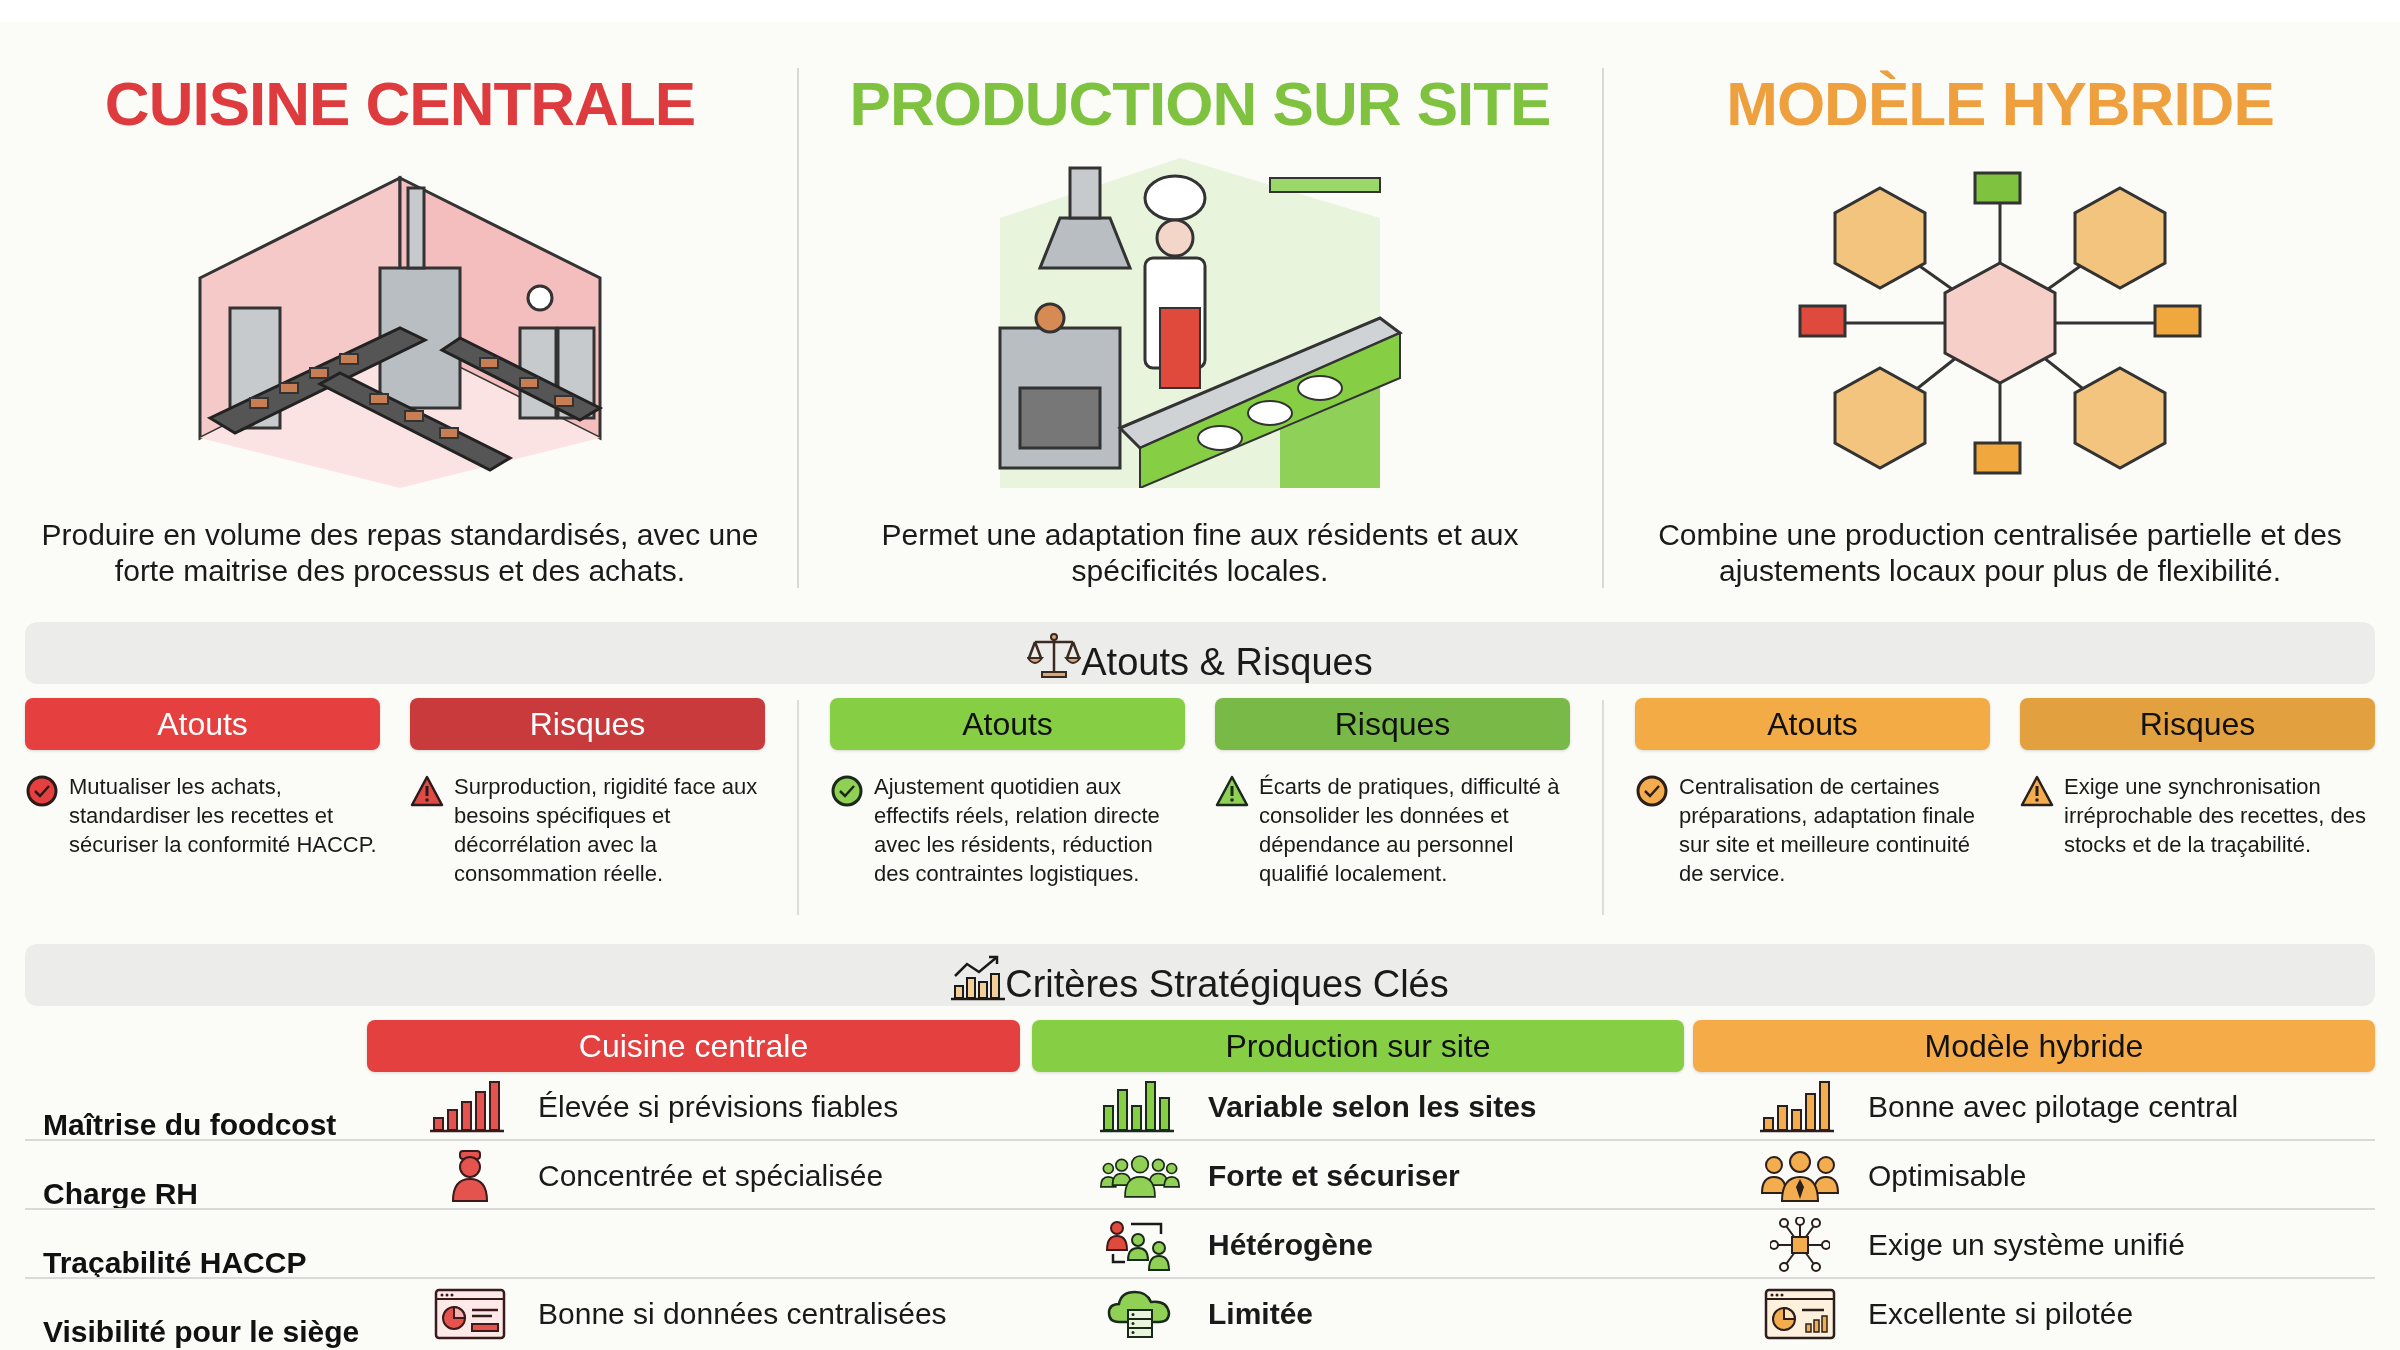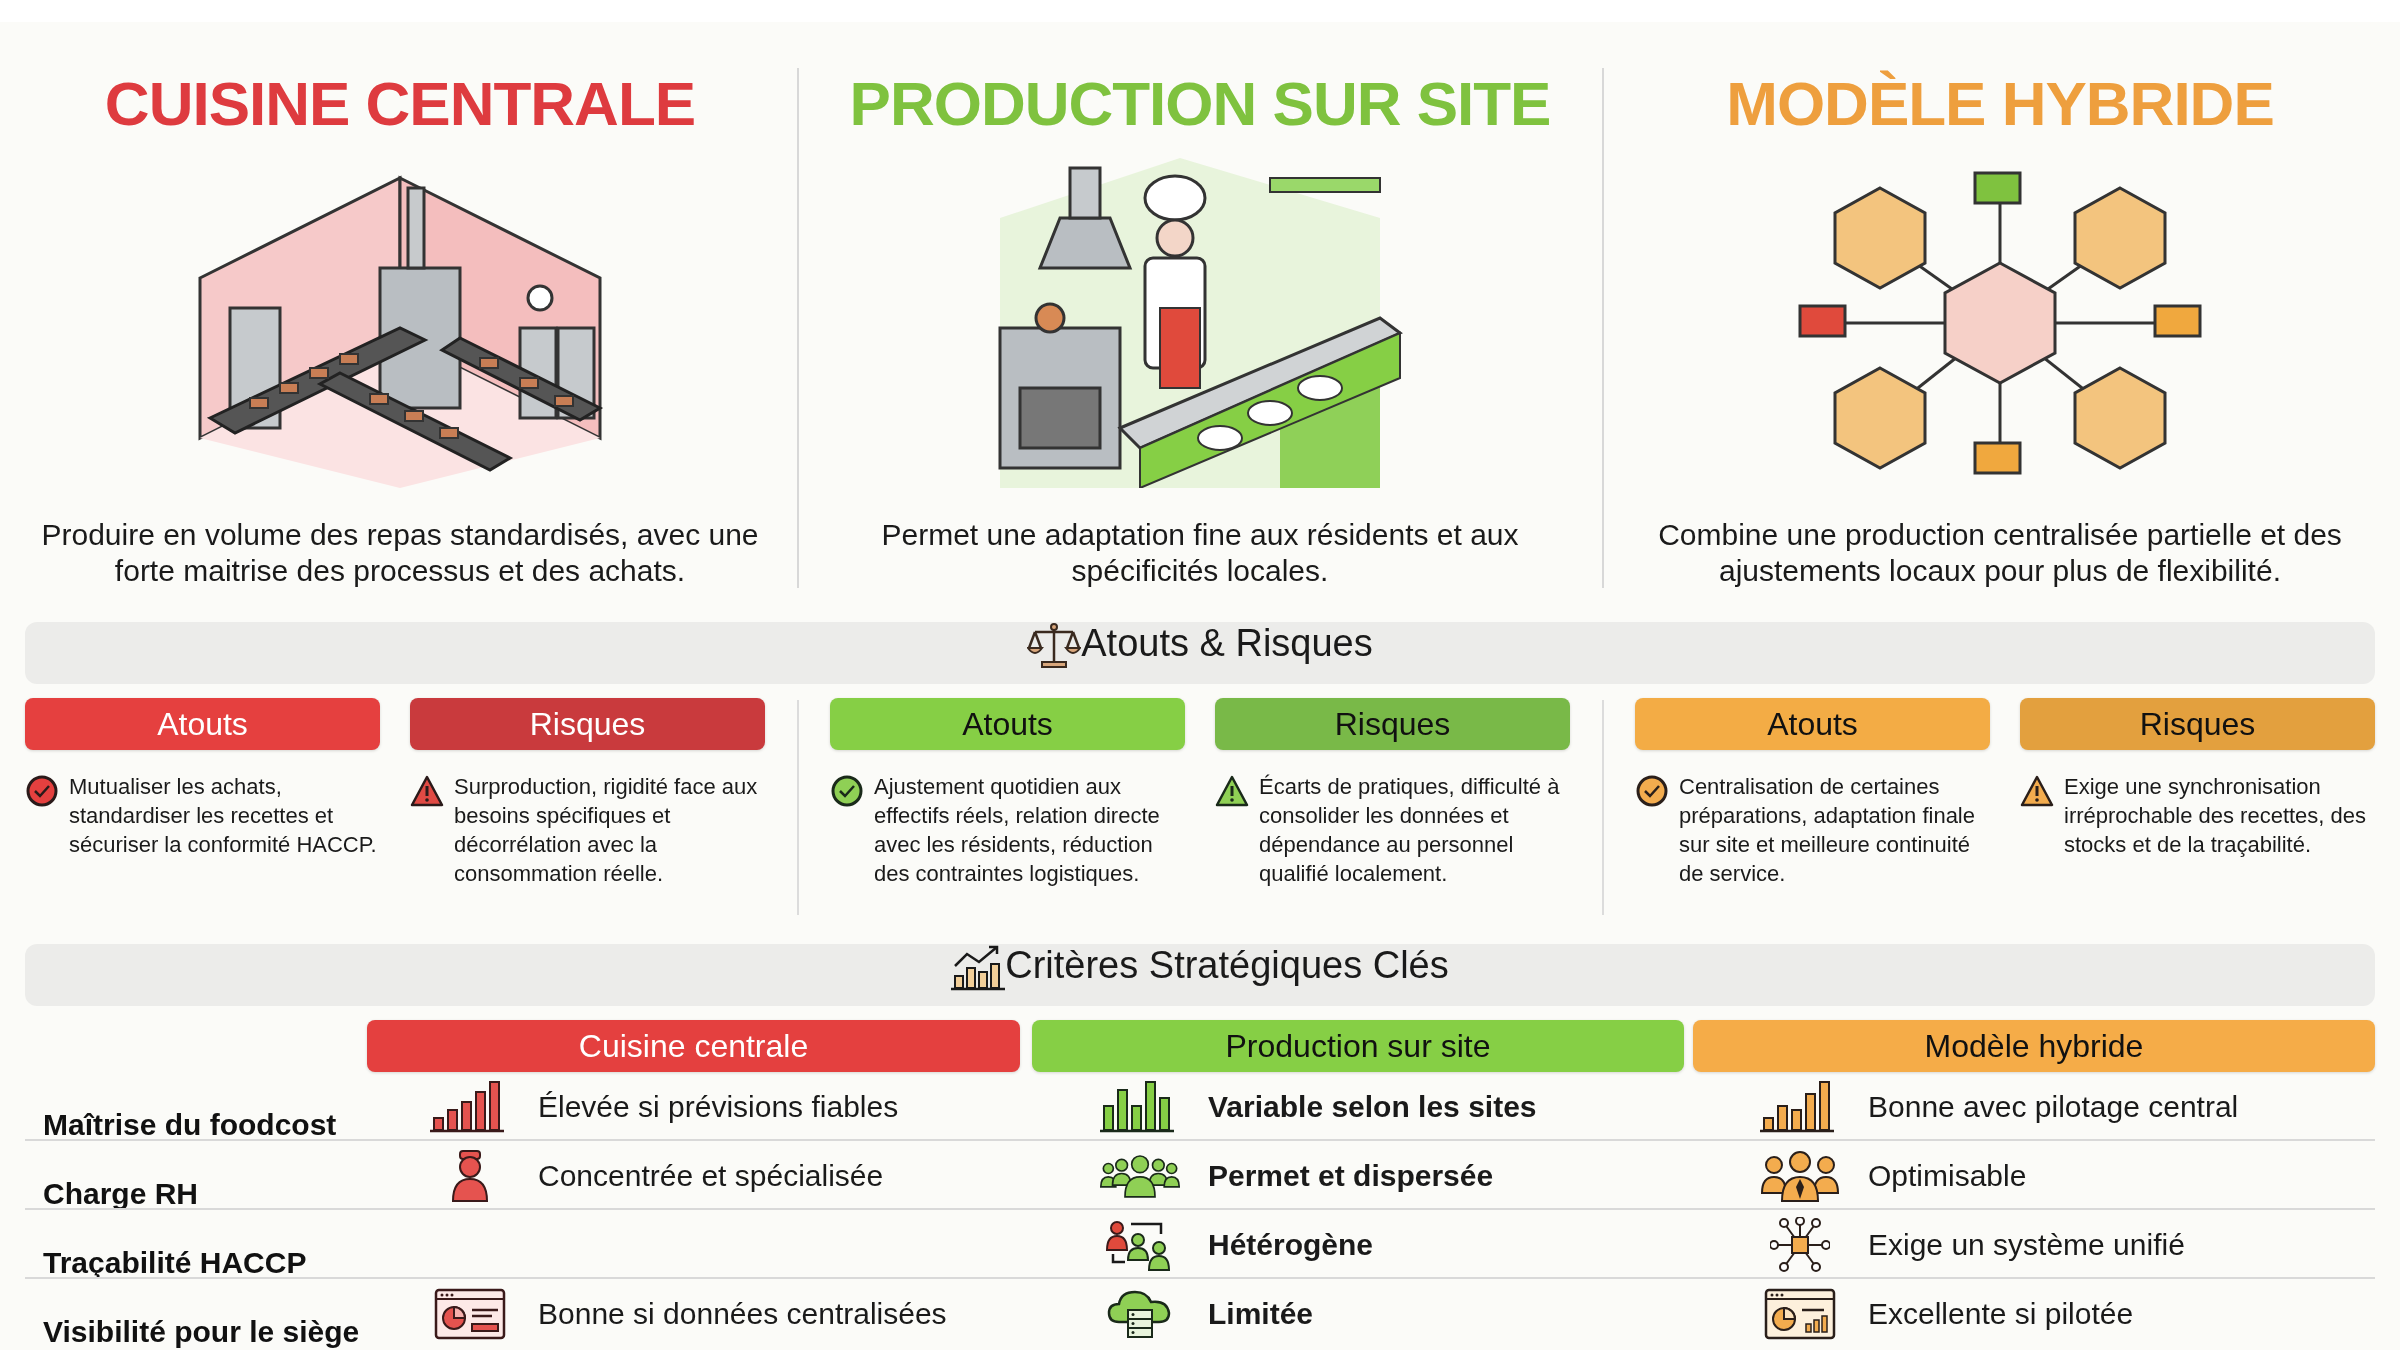--- a/index.html
+++ b/index.html
@@ -34,21 +34,21 @@
     font-size: 30px; line-height: 36px; text-align: center; color: #1a1a1a;
   }
   .vdiv { position: absolute; top: 68px; width: 2px; height: 520px; background: #d8d8d8; }
   .vdiv.d1 { left: 797px; }
   .vdiv.d2 { left: 1602px; }
 
   
   .section-bar {
     position: absolute; left: 25px; width: 2350px; height: 62px;
     background: #ececea; border-radius: 12px;
-    display: flex; align-items: flex-start; justify-content: center; gap: 0;
+    display: flex; align-items: flex-end; justify-content: center; gap: 0;
   }
   .section-bar .label { font-size: 38px; font-weight: normal; color: #1a1a1a; }
   .section-bar.s1 { top: 622px; }
   .section-bar.s2 { top: 944px; }
 
   
   .ar-group { position: absolute; top: 698px; height: 220px; width: 770px; }
   .ar-group.g0 { left: 25px; }
   .ar-group.g1 { left: 830px; }
   .ar-group.g2 { left: 1635px; }
@@ -393,21 +393,21 @@
             <path d="M15 38 Q15 24 26 24 Q37 24 37 38 Z"></path>
             <circle cx="70" cy="14" r="7"></circle>
             <path d="M59 38 Q59 24 70 24 Q81 24 81 38 Z"></path>
             <circle cx="86" cy="18" r="6"></circle>
             <path d="M77 40 Q77 28 86 28 Q95 28 95 40 Z"></path>
             <circle cx="48" cy="13" r="10"></circle>
             <path d="M30 52 Q30 28 48 28 Q66 28 66 52 Z"></path>
           </g>
         </svg>
     </span>
-    <span class="ctxt">Permet et dispersée</span>
+    <span class="ctxt">Forte et sécuriser</span>
   </div>
   <div class="cell k2">
     <span class="cico">
       <svg width="80" height="54" viewBox="0 0 80 54">
           <g fill="#f3ac4e" stroke="#2a1f1a" stroke-width="2">
             <circle cx="14" cy="16" r="8"></circle>
             <path d="M2 44 Q2 28 14 28 Q26 28 26 44 Z"></path>
             <circle cx="66" cy="16" r="8"></circle>
             <path d="M54 44 Q54 28 66 28 Q78 28 78 44 Z"></path>
             <circle cx="40" cy="13" r="10"></circle>

